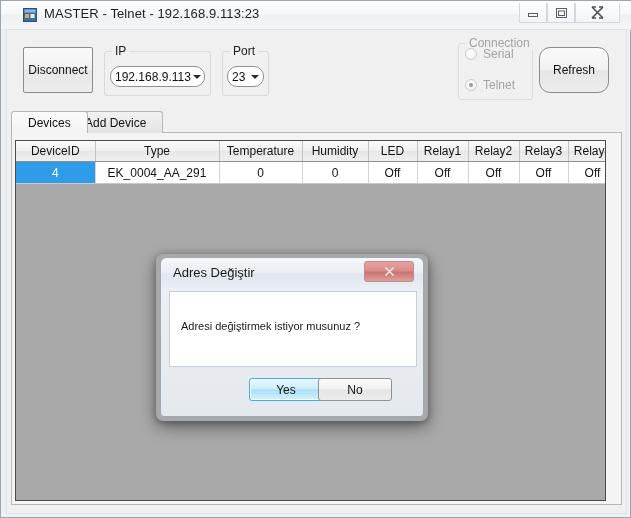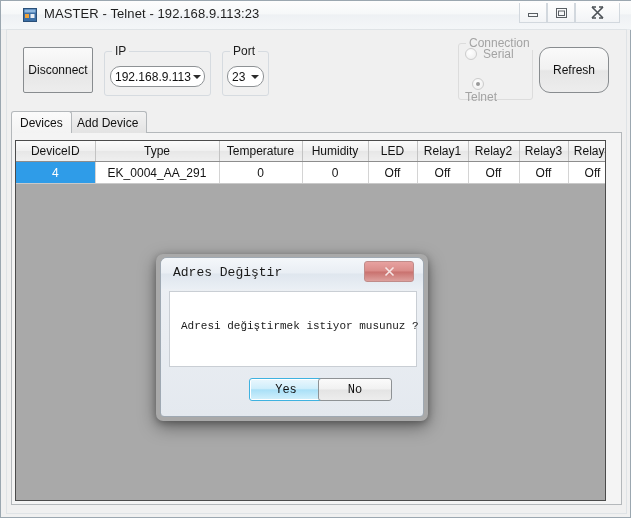--- a/index.html
+++ b/index.html
@@ -135,21 +135,21 @@
   }
   .radio-dot.checked::after {
     content: "";
     position: absolute;
     left: 3px; top: 3px;
     width: 4px; height: 4px;
     border-radius: 50%;
     background: #9a9a9a;
   }
   #radio-serial { left: 464px; top: 46px; }
-  #radio-telnet { left: 464px; top: 77px; flex-direction: column; }
+  #radio-telnet { left: 464px; top: 77px; }
 
   #refresh-button {
     position: absolute; left: 538px; top: 46px;
     width: 70px; height: 46px;
     box-sizing: border-box;
     background: linear-gradient(to bottom, #fafafa 0%, #f1f1f1 48%, #e6e6e6 52%, #ededed 100%);
     border: 1px solid #888c8f;
     border-radius: 11px;
     font-size: 12px; color: #111;
     display: flex; align-items: center; justify-content: center;
@@ -158,21 +158,21 @@
   
   #tabstrip {
     position: absolute;
     left: 10px; top: 110px;
     width: 611px; height: 22px;
   }
   .tab {
     position: absolute; top: 0;
     box-sizing: border-box;
     height: 22px;
-    padding: 0 8px;
+    padding: 0 16px;
     display: flex; align-items: center;
     font-size: 12px; color: #111;
     border: 1px solid #b4b8bb;
     border-bottom: none;
     border-radius: 3px 3px 0 0;
     white-space: nowrap;
   }
   #tab-devices {
     left: 0;
     background: linear-gradient(to bottom, #fbfbfb, #f3f3f3);
@@ -245,21 +245,20 @@
   }
   #dialog {
     position: absolute;
     left: 159px; top: 256px;
     width: 264px; height: 160px;
     box-sizing: border-box;
     background: linear-gradient(to bottom, #eef1f5 0%, #e4e9ef 100%);
     border: 1px solid #9fa9b3;
     border-radius: 7px 7px 4px 4px;
     overflow: hidden;
-    font-family: Liberation Mono, monospace;
   }
   #dialog-titlebar {
     position: absolute; left: 0; top: 0;
     width: 100%; height: 31px;
     background: linear-gradient(to bottom, #f4f7fa 0%, #e9eef4 48%, #dfe6ee 52%, #eaeff5 100%);
   }
   #dialog-title-text {
     position: absolute; left: 12px; top: 7px;
     font-size: 13px; color: #1a1a1a;
     white-space: nowrap;

